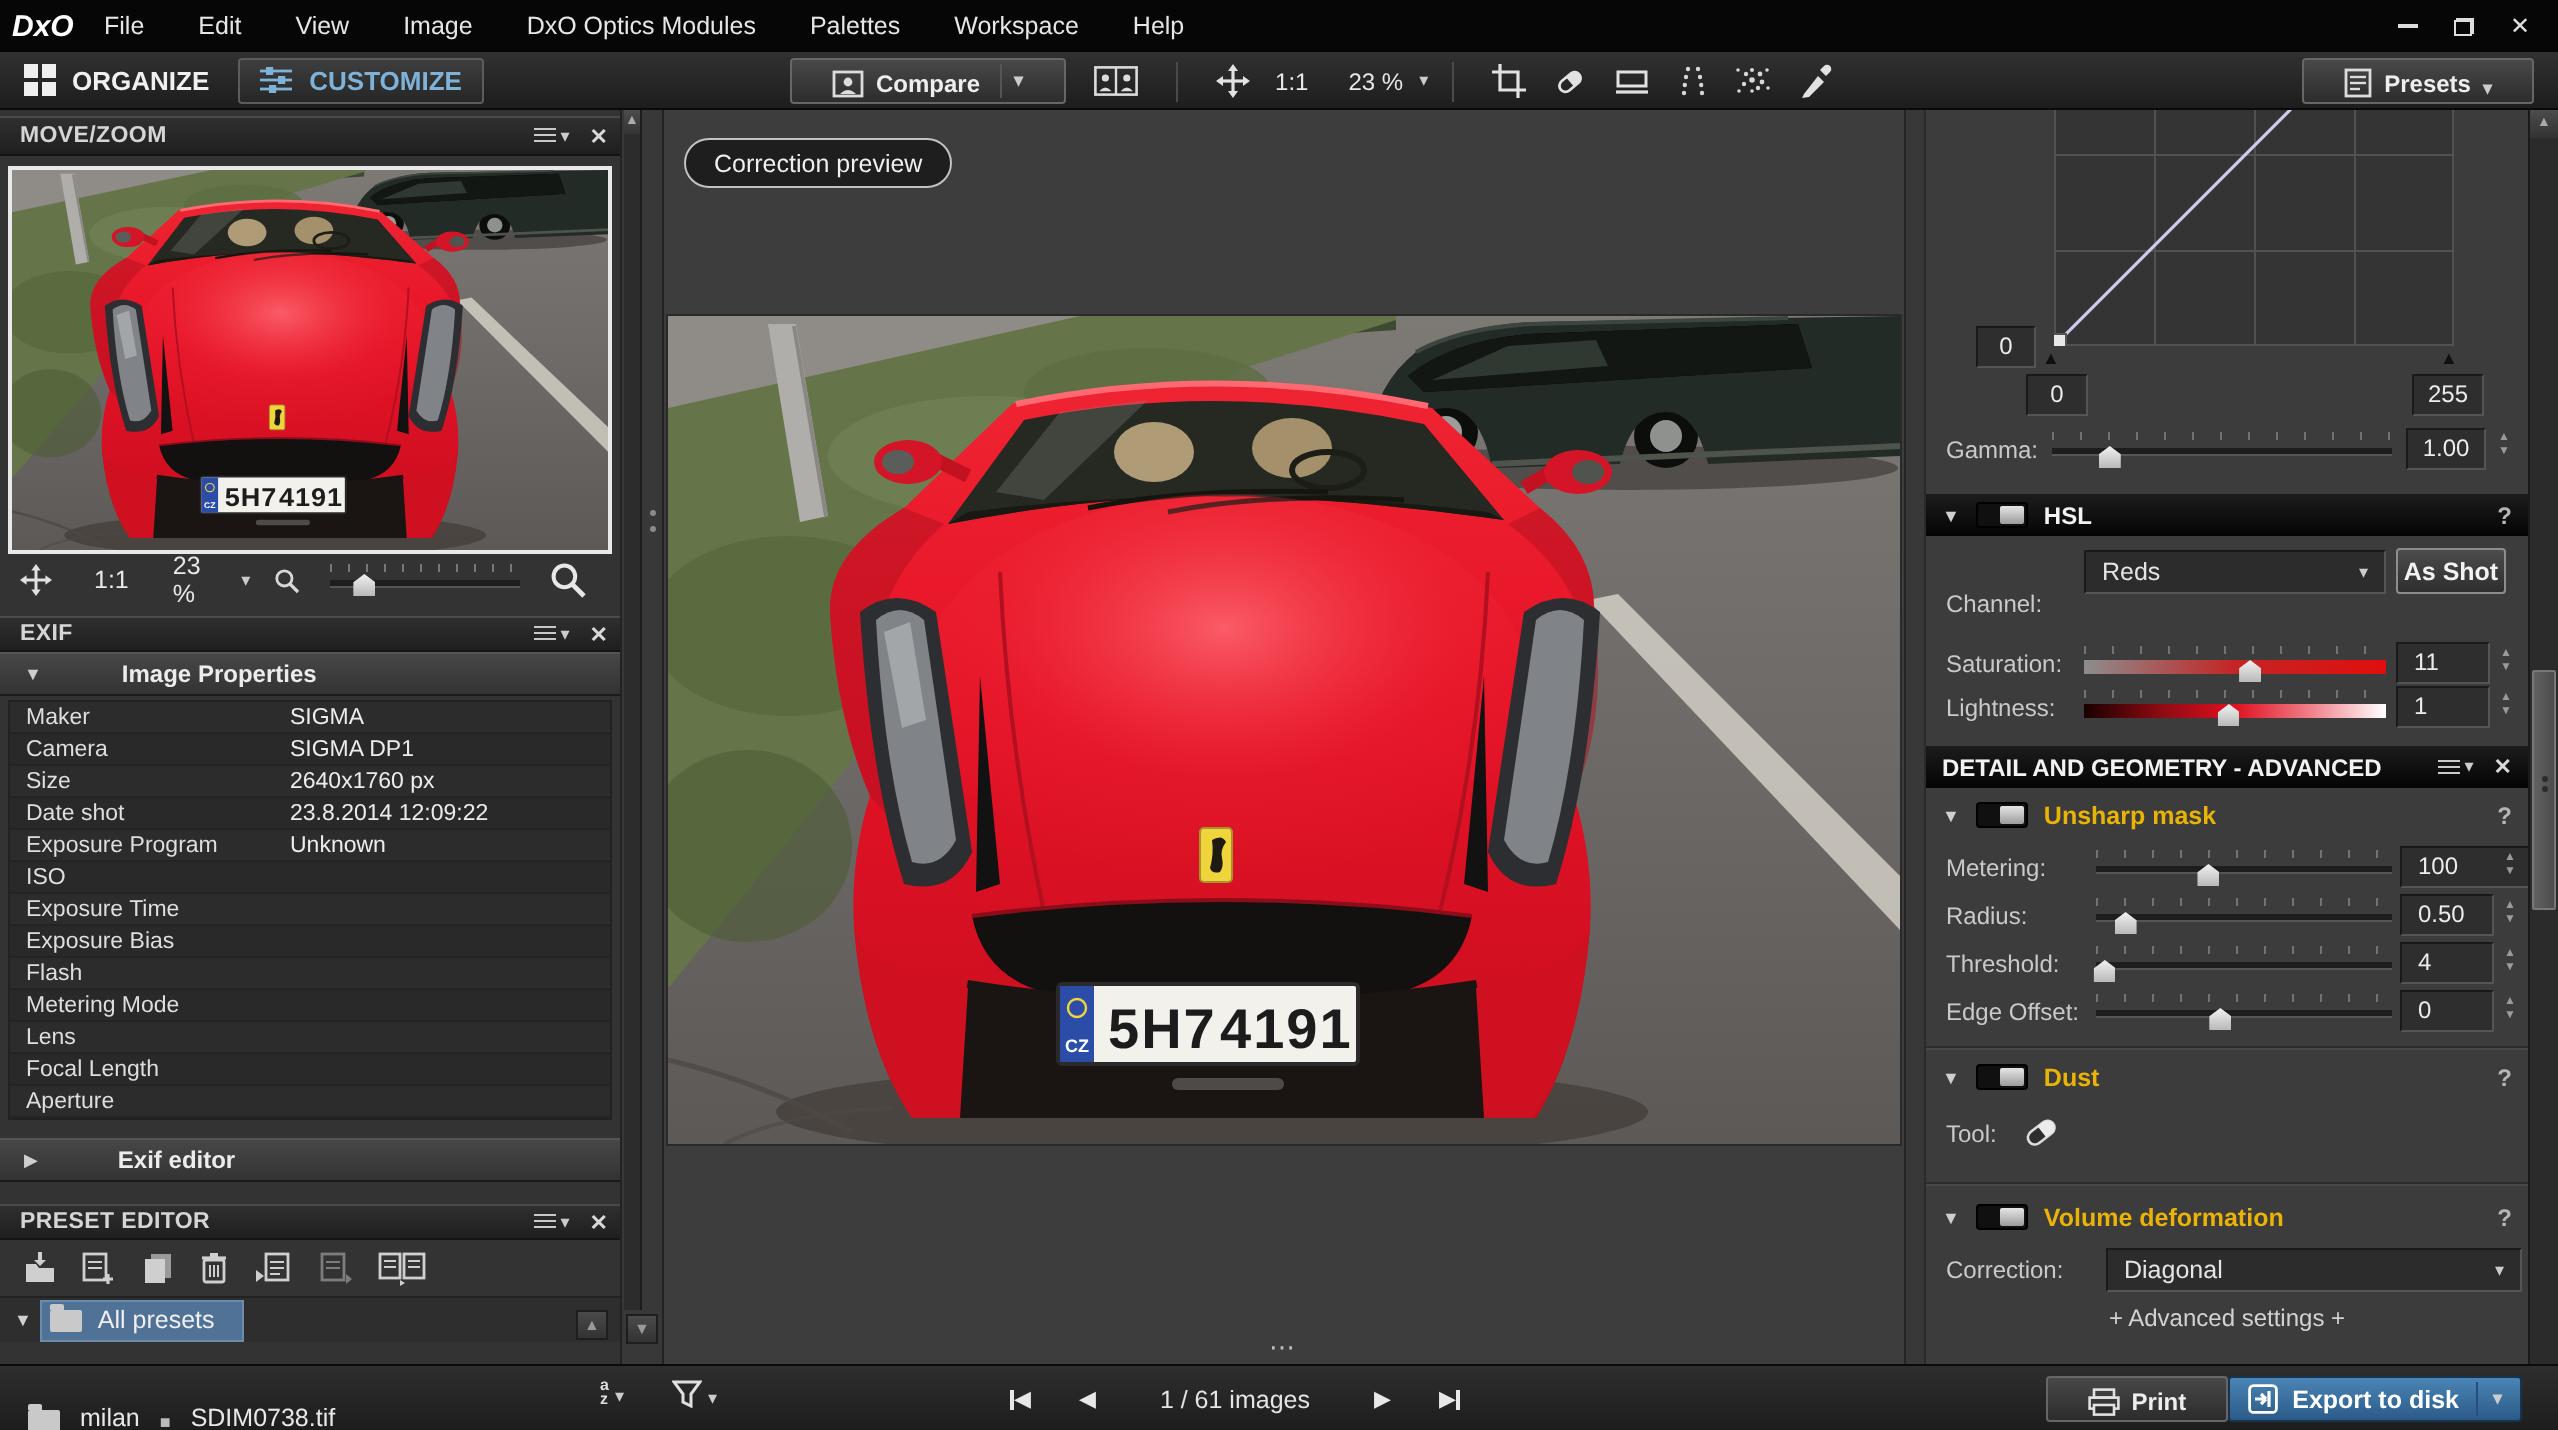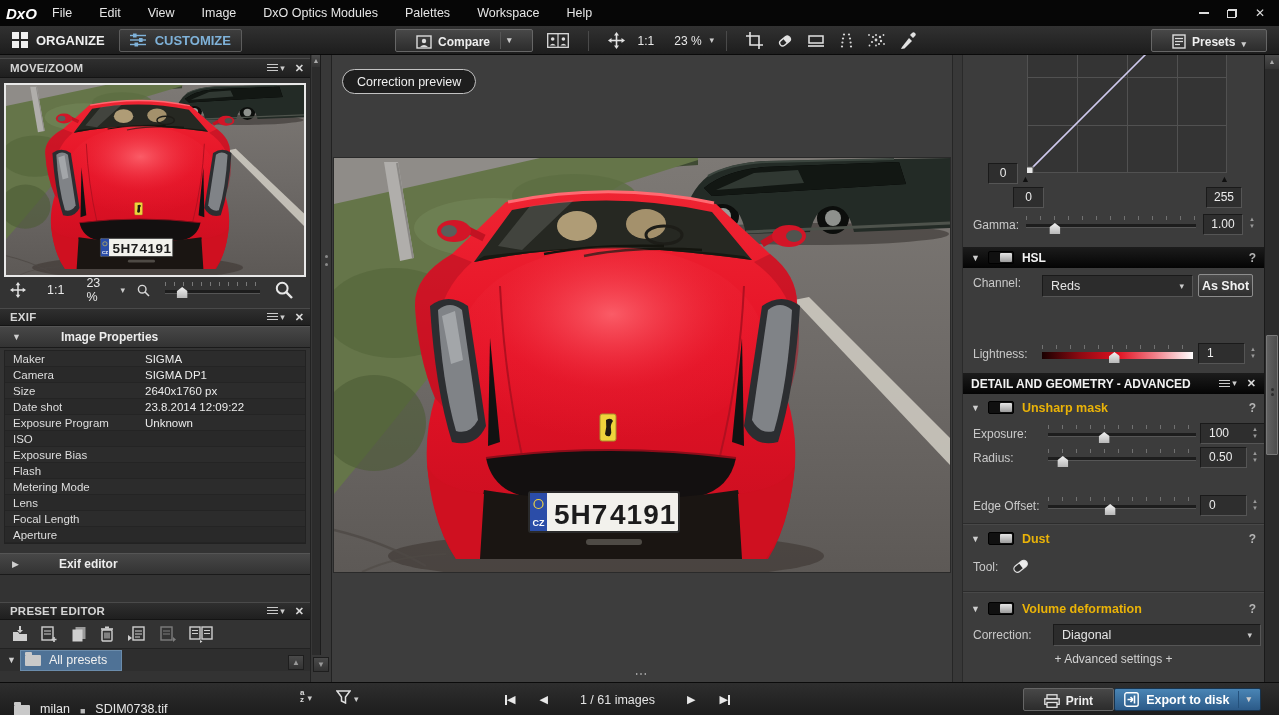--- a/index.html
+++ b/index.html
@@ -379,20 +379,24 @@
             </div>
           <div class="exif-row">
               <span class="lbl">Exposure Program</span>
               <span class="val">Unknown</span>
             </div>
           <div class="exif-row">
               <span class="lbl">ISO</span>
               <span class="val"></span>
             </div>
           <div class="exif-row">
+              <span class="lbl">Exposure Time</span>
+              <span class="val"></span>
+            </div>
+          <div class="exif-row">
               <span class="lbl">Exposure Bias</span>
               <span class="val"></span>
             </div>
           <div class="exif-row">
               <span class="lbl">Flash</span>
               <span class="val"></span>
             </div>
           <div class="exif-row">
               <span class="lbl">Metering Mode</span>
               <span class="val"></span>
@@ -557,26 +561,39 @@
           </span>
       </div>
 
       <div class="blackbar" style="top:192px">
         <span class="tri">▼</span>
         <span class="toggle"></span>
         <span class="t">HSL</span>
         <span class="help">?</span>
       </div>
       <div class="rrow" style="top:219px;height:24px">
-        <span class="r-lbl" style="left:10px;top:2px">Channel:</span>
+        <span class="r-lbl" style="left:10px;top:21px">Channel:</span>
         <span class="ddown" style="left:79px;top:1px;width:151px">
           <span>Reds</span>
           <span class="caret">▾</span>
         </span>
         <span class="asshot" style="left:235px;top:0;width:55px">As Shot</span>
+      </div>
+      <div class="rrow" style="top:268px;height:19px">
+        <span class="r-lbl" style="left:10px;top:2px">Saturation:</span>
+        <span class="rslider" style="left:79px;top:0;width:151px">
+          <span class="ticks"></span>
+          <span class="track grad" style="background:linear-gradient(90deg,#8d8d8d,#c42525,#e00e0e)"></span>
+          <span class="sl-handle" style="left:55%"></span>
+        </span>
+        <span class="valbox" style="left:235px;top:-2px;width:47px;text-align:left;padding-left:8px">11</span>
+        <span class="spin" style="left:287px;top:2px">
+            <span>▲</span>
+            <span>▼</span>
+          </span>
       </div>
       <div class="rrow" style="top:290px;height:19px">
         <span class="r-lbl" style="left:10px;top:2px">Lightness:</span>
         <span class="rslider" style="left:79px;top:0;width:151px">
           <span class="ticks"></span>
           <span class="track grad" style="background:linear-gradient(90deg,#190000,#8c0a12,#e01020,#f0808a,#ffffff)"></span>
           <span class="sl-handle" style="left:48%"></span>
         </span>
         <span class="valbox" style="left:235px;top:-2px;width:47px;text-align:left;padding-left:8px">1</span>
         <span class="spin" style="left:287px;top:2px">
@@ -595,40 +612,53 @@
           <span class="px-close">✕</span>
         </span>
       </div>
       <div class="subhead" style="top:343px">
         <span class="tri">▼</span>
         <span class="toggle"></span>
         <span class="t">Unsharp mask</span>
         <span class="help">?</span>
       </div>
       <div class="rrow" style="top:368px;height:22px">
-        <span class="r-lbl" style="left:10px;top:4px">Exposure:</span>
+        <span class="r-lbl" style="left:10px;top:4px">Metering:</span>
         <span class="rslider" style="left:85px;top:2px;width:148px">
           <span class="ticks"></span>
             <span class="track"></span>
             <span class="sl-handle" style="left:38%"></span>
         </span>
         <span class="valbox" style="left:237px;top:0;width:67px;text-align:left;padding-left:8px">100</span>
         <span class="spin" style="left:289px;top:4px">
             <span>▲</span>
             <span>▼</span>
           </span>
       </div>
       <div class="rrow" style="top:392px;height:22px">
         <span class="r-lbl" style="left:10px;top:4px">Radius:</span>
         <span class="rslider" style="left:85px;top:2px;width:148px">
           <span class="ticks"></span>
             <span class="track"></span>
             <span class="sl-handle" style="left:10%"></span>
         </span>
         <span class="valbox" style="left:237px;top:0;width:47px;text-align:left;padding-left:8px">0.50</span>
+        <span class="spin" style="left:289px;top:4px">
+            <span>▲</span>
+            <span>▼</span>
+          </span>
+      </div>
+      <div class="rrow" style="top:416px;height:22px">
+        <span class="r-lbl" style="left:10px;top:4px">Threshold:</span>
+        <span class="rslider" style="left:85px;top:2px;width:148px">
+          <span class="ticks"></span>
+            <span class="track"></span>
+            <span class="sl-handle" style="left:3%"></span>
+        </span>
+        <span class="valbox" style="left:237px;top:0;width:47px;text-align:left;padding-left:8px">4</span>
         <span class="spin" style="left:289px;top:4px">
             <span>▲</span>
             <span>▼</span>
           </span>
       </div>
       <div class="rrow" style="top:440px;height:22px">
         <span class="r-lbl" style="left:10px;top:4px">Edge Offset:</span>
         <span class="rslider" style="left:85px;top:2px;width:148px">
           <span class="ticks"></span>
             <span class="track"></span>

